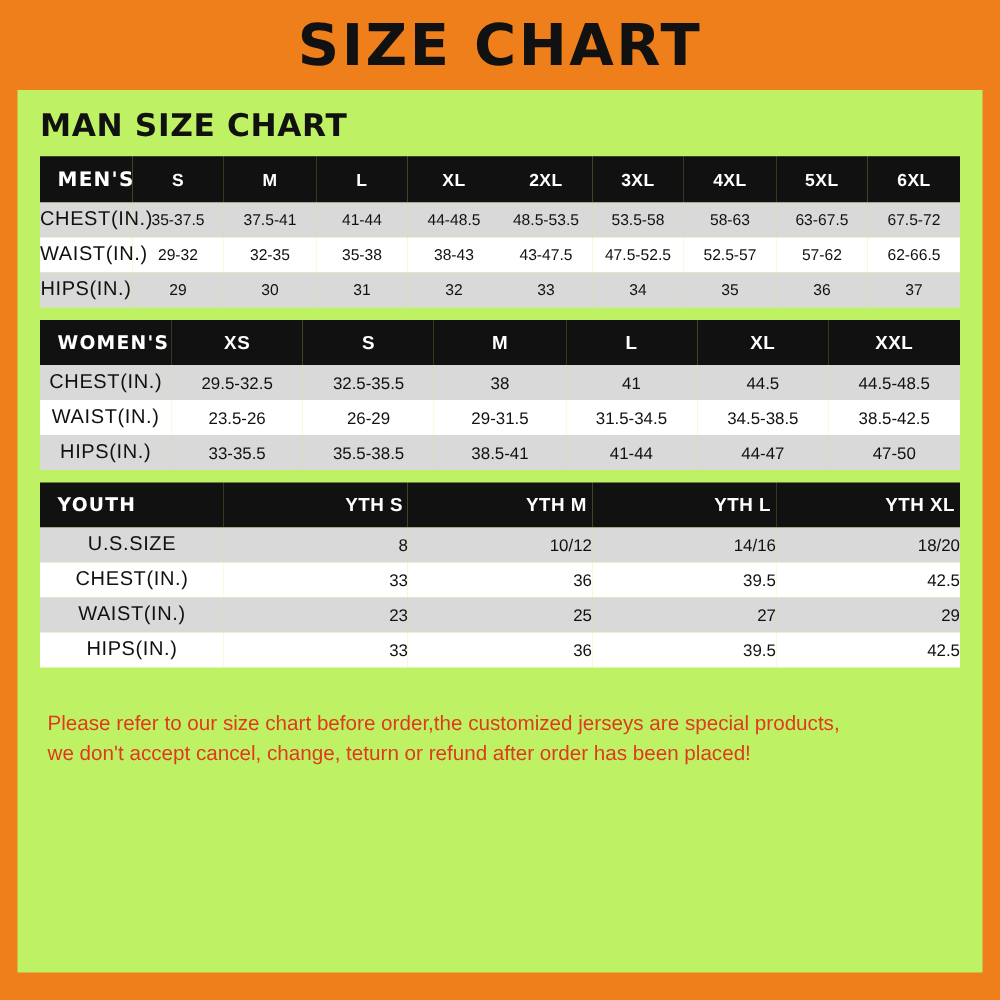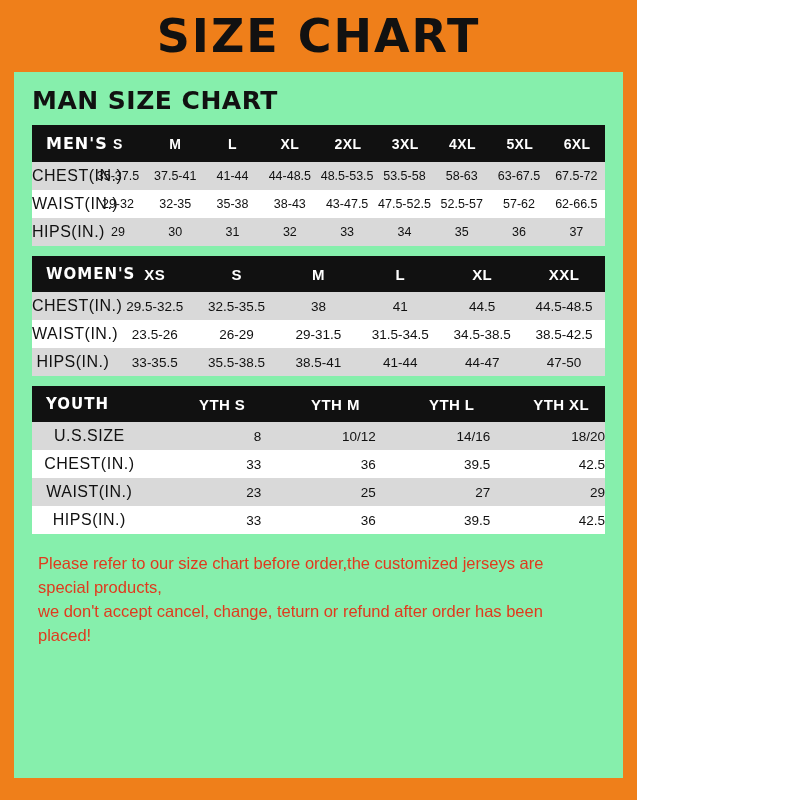--- a/index.html
+++ b/index.html
@@ -8,23 +8,23 @@
   }
   body {
     width: 800px;
     height: 800px;
     background: #ffffff;
     font-family: "Liberation Sans", sans-serif;
     overflow: hidden;
   }
   .page {
     position: relative;
-    width: 637px;
+    width: 800px;
     height: 800px;
-    background: #86efac;
+    background: #bef264;
     box-sizing: border-box;
     border-left: 14px solid #ef7f1a;
     border-right: 14px solid #ef7f1a;
   }
   .banner {
     position: relative;
     height: 72px;
     background: #ef7f1a;
     display: flex;
     align-items: center;
@@ -63,21 +63,21 @@
     text-align: center;
     font-size: 12.5px;
     color: #111111;
     padding: 5px 0;
     font-family: "Liberation Sans", sans-serif;
   }
   table.chart thead th {
     background: #111111;
     color: #ffffff;
     font-size: 14px;
-    padding: 9px 16px;
+    padding: 9px 4px;
     letter-spacing: 0.4px;
   }
   table.chart thead th.rowhead {
     text-align: left;
     padding-left: 14px;
     font-family: "DejaVu Sans", sans-serif;
     font-weight: bold;
     font-size: 16px;
     letter-spacing: 1px;
   }
@@ -92,21 +92,21 @@
   table.chart tbody tr.plain td {
     background: #ffffff;
   }
   
   .women table.chart th, .women table.chart td { font-size: 13.5px; }
   .women table.chart thead th { font-size: 15px; }
   .youth table.chart th, .youth table.chart td { font-size: 13.5px; text-align: right; }
   .youth table.chart thead th { font-size: 15px; }
 
   .notice {
-    margin: 18px 6px 0 6px;
+    margin: 34px 6px 0 6px;
     color: #e03a1e;
     font-size: 16.5px;
     line-height: 1.45;
     font-family: "Liberation Sans", sans-serif;
   }
   .footer-bar {
     position: absolute;
     left: -14px;
     right: -14px;
     bottom: 0;

